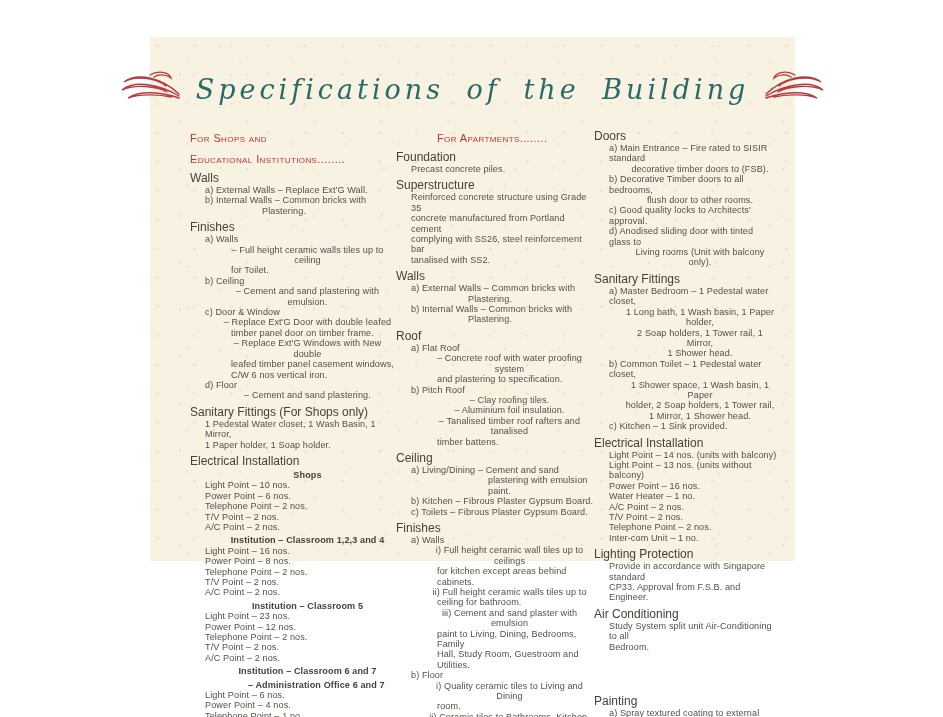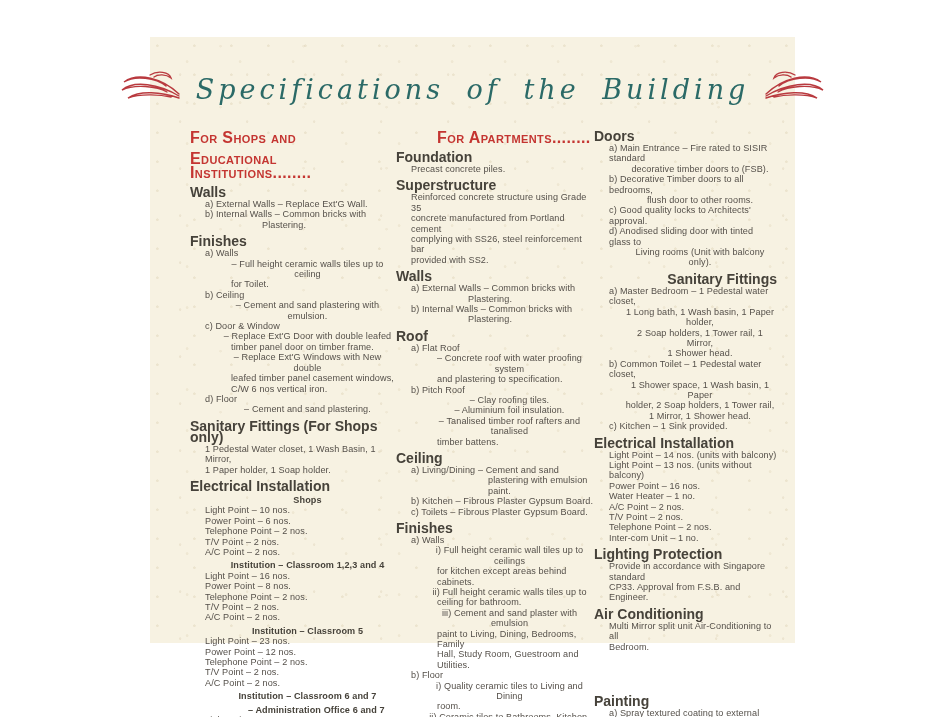--- a/index.html
+++ b/index.html
@@ -1,39 +1,39 @@
 <!DOCTYPE html>
 <html><head>
 <meta charset="utf-8">
 <style>
   html,body{margin:0;padding:0;background:#ffffff;}
   .stage{position:relative;width:943px;height:717px;background:#ffffff;overflow:hidden;
          font-family:"Liberation Sans",sans-serif;}
-  .panel{position:absolute;left:150px;top:37px;width:645px;height:606px;
+  .panel{position:absolute;left:150px;top:37px;width:645px;height:524px;
          background-color:#f7f2e2;
          background-image:
            radial-gradient(circle at 20% 30%, rgba(214,200,168,.35) 1px, transparent 1.6px),
            radial-gradient(circle at 70% 60%, rgba(221,206,176,.3) 1px, transparent 1.8px),
            radial-gradient(circle at 45% 80%, rgba(206,190,158,.25) 1px, transparent 1.5px),
            radial-gradient(circle at 85% 15%, rgba(224,210,182,.3) 1px, transparent 1.7px);
          background-size:37px 29px, 53px 41px, 67px 47px, 83px 61px;}
   .title-row{display:flex;align-items:center;justify-content:center;margin-top:26px;height:52px;}
   .flourish{width:62px;height:44px;flex:0 0 auto;}
   .flourish.right{transform:scaleX(-1);}
   .doc-title{font-family:"DejaVu Serif","Liberation Serif",serif;font-style:italic;font-weight:normal;
              font-size:27px;letter-spacing:4px;word-spacing:10px;margin:0 14px;white-space:nowrap;}
   .columns{display:flex;align-items:flex-start;padding:16px 18px 0 40px;box-sizing:border-box;}
   .col{box-sizing:border-box;}
   .col-1{width:206px;}
   .col-2{width:198px;}
   .col-3{width:183px;}
-  .colhead{font-weight:bold;font-variant:small-caps;font-size:16px;letter-spacing:.4px;
+  .colhead{font-weight:normal;font-variant:small-caps;font-size:11px;letter-spacing:.4px;
            line-height:14px;margin-bottom:7px;}
   .sect{margin-bottom:6px;}
-  .sect-h{font-weight:bold;font-size:14px;line-height:11px;margin:0 0 1px 0;}
+  .sect-h{font-weight:normal;font-size:12px;line-height:11px;margin:0 0 1px 0;}
   .ln{font-size:9.1px;line-height:10.4px;letter-spacing:.1px;}
   .ln.b{font-weight:bold;margin-top:3px;}
   .i0{padding-left:0;}
   .i1{padding-left:15px;}
   .i2{padding-left:29px;text-align:center;}
   .i3{padding-left:41px;}
   .i4{padding-left:58px;}
   .i5{padding-left:72px;}
   .i6{padding-left:92px;}
 </style>
@@ -127,21 +127,21 @@
           </div>
           <div class="sect">
             <div class="sect-h" style="color: rgb(70, 66, 58);">Foundation</div>
             <div class="ln i1">Precast concrete piles.</div>
           </div>
           <div class="sect">
             <div class="sect-h" style="color: rgb(70, 66, 58);">Superstructure</div>
             <div class="ln i1">Reinforced concrete structure using Grade 35</div>
             <div class="ln i1">concrete manufactured from Portland cement</div>
             <div class="ln i1">complying with SS26, steel reinforcement bar</div>
-            <div class="ln i1">provided with SS2.</div>
+            <div class="ln i1">tanalised with SS2.</div>
           </div>
           <div class="sect">
             <div class="sect-h" style="color: rgb(70, 66, 58);">Walls</div>
             <div class="ln i1">a)  External Walls – Common bricks with</div>
             <div class="ln i5">Plastering.</div>
             <div class="ln i1">b)  Internal Walls – Common bricks with</div>
             <div class="ln i5">Plastering.</div>
           </div>
           <div class="sect">
             <div class="sect-h" style="color: rgb(70, 66, 58);">Roof</div>
@@ -182,21 +182,21 @@
             <div class="sect-h" style="color: rgb(70, 66, 58);">Doors</div>
             <div class="ln i1">a)  Main Entrance – Fire rated to SISIR standard</div>
             <div class="ln i2">decorative timber doors to (FSB).</div>
             <div class="ln i1">b)  Decorative Timber doors to all bedrooms,</div>
             <div class="ln i2">flush door to other rooms.</div>
             <div class="ln i1">c)  Good quality locks to Architects' approval.</div>
             <div class="ln i1">d)  Anodised sliding door with tinted glass to</div>
             <div class="ln i2">Living rooms (Unit with balcony only).</div>
           </div>
           <div class="sect">
-            <div class="sect-h" style="color: rgb(70, 66, 58); text-align: right;">Sanitary Fittings</div>
+            <div class="sect-h" style="color: rgb(70, 66, 58);">Sanitary Fittings</div>
             <div class="ln i1">a)  Master Bedroom – 1 Pedestal water closet,</div>
             <div class="ln i2">1 Long bath, 1 Wash basin, 1 Paper holder,</div>
             <div class="ln i2">2 Soap holders, 1 Tower rail, 1 Mirror,</div>
             <div class="ln i2">1 Shower head.</div>
             <div class="ln i1">b)  Common Toilet – 1 Pedestal water closet,</div>
             <div class="ln i2">1 Shower space, 1 Wash basin, 1 Paper</div>
             <div class="ln i2">holder, 2 Soap holders, 1 Tower rail,</div>
             <div class="ln i2">1 Mirror, 1 Shower head.</div>
             <div class="ln i1">c)  Kitchen – 1 Sink provided.</div>
           </div>
@@ -211,21 +211,21 @@
             <div class="ln i1">Telephone Point – 2 nos.</div>
             <div class="ln i1">Inter-com Unit – 1 no.</div>
           </div>
           <div class="sect">
             <div class="sect-h" style="color: rgb(70, 66, 58);">Lighting Protection</div>
             <div class="ln i1">Provide in accordance with Singapore standard</div>
             <div class="ln i1">CP33. Approval from F.S.B. and Engineer.</div>
           </div>
           <div class="sect">
             <div class="sect-h" style="color: rgb(70, 66, 58);">Air Conditioning</div>
-            <div class="ln i1">Multi Mirror split unit Air-Conditioning to all</div>
+            <div class="ln i1">Study System split unit Air-Conditioning to all</div>
             <div class="ln i1">Bedroom.</div>
           </div>
           <div class="sect">
             <div class="sect-h" style="color: rgb(70, 66, 58); margin-top: 44px;">Painting</div>
             <div class="ln i1">a)  Spray textured coating to external wall.</div>
             <div class="ln i1">b)  Water-based acrylic emulsion paint to all</div>
             <div class="ln i2">internal wall.</div>
           </div>
         </div>
       </div>

